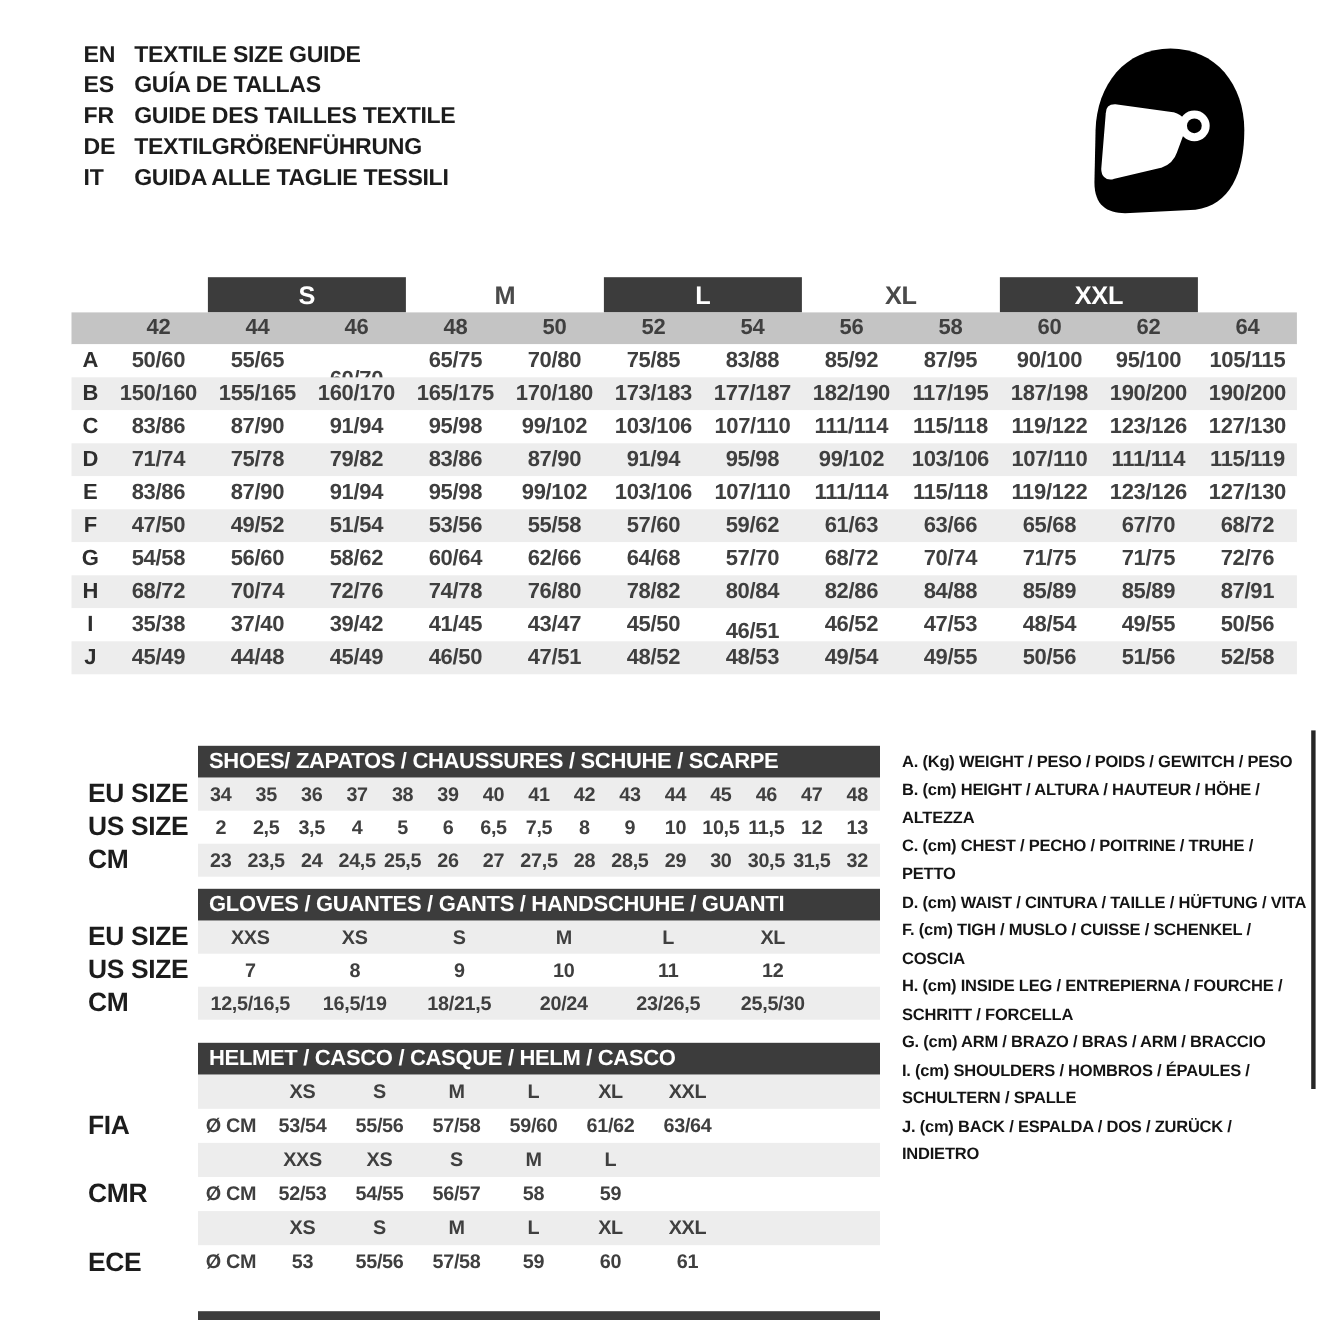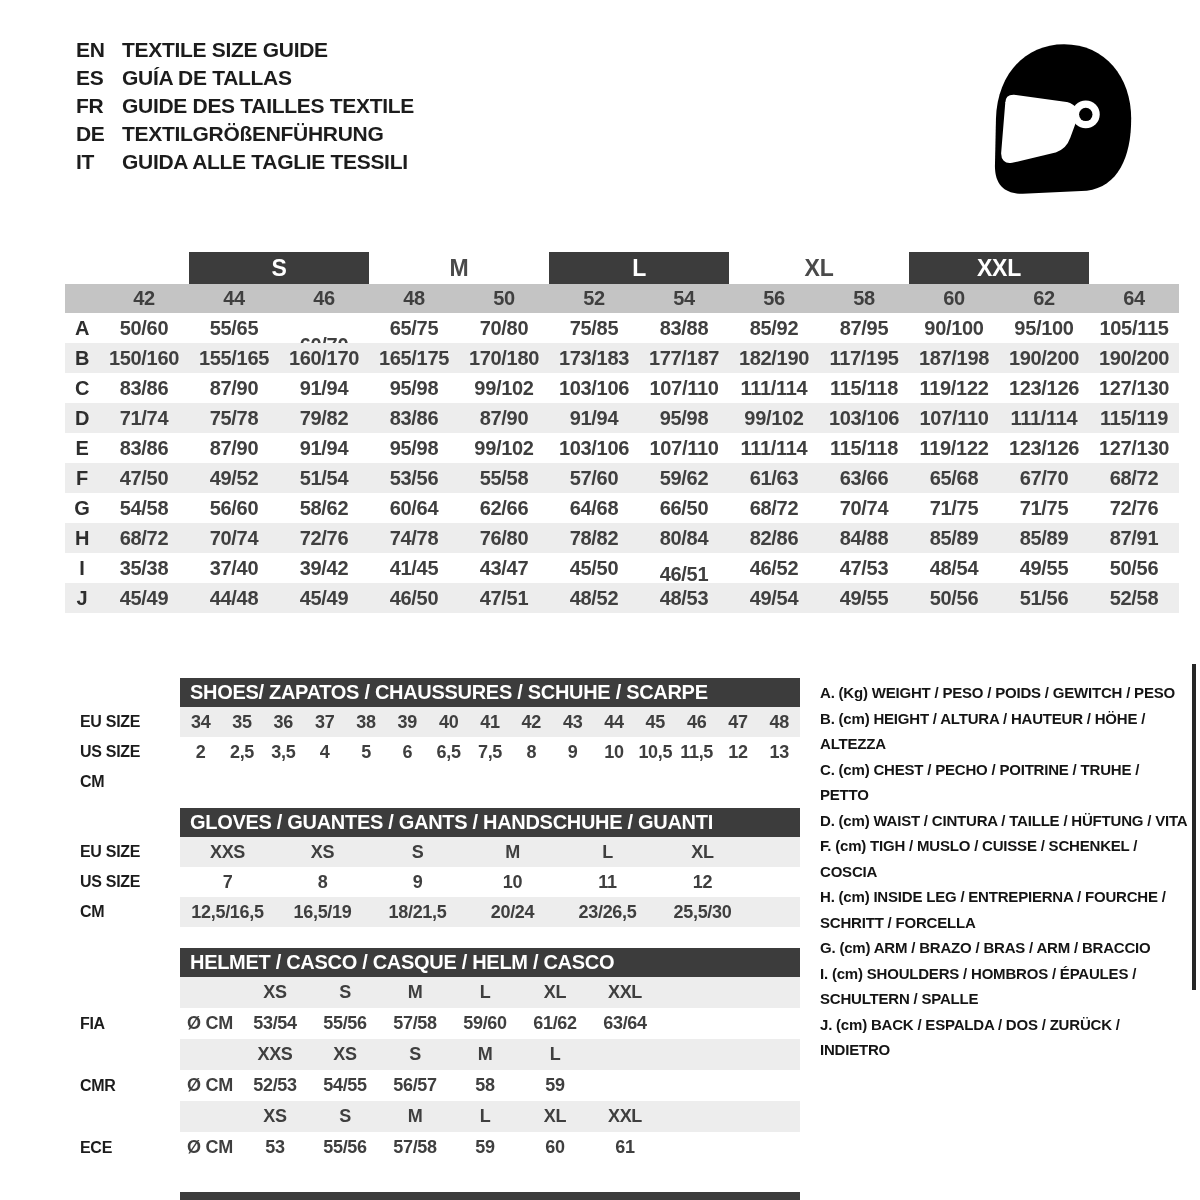--- a/index.html
+++ b/index.html
@@ -27,21 +27,21 @@
   .mt-band-bg{background:#c4c4c4;}
   .mt-band{display:flex;align-items:center;justify-content:center;font-size:20px;color:#3f3f3f;}
   .mt-rowbg{background:#ffffff;}
   .mt-rowbg.alt{background:#ededed;}
   .mt-letter{display:flex;align-items:center;justify-content:center;font-size:20px;color:#2e2e2e;}
   .mt-val{display:flex;align-items:center;justify-content:center;font-size:20px;color:#3f3f3f;}
   
   .subtable{position:absolute;left:80px;display:grid;grid-template-columns:100px 620px;}
   .sub-title{grid-column:2;grid-row:1;background:#3c3c3c;color:#ffffff;
     display:flex;align-items:center;padding-left:10px;font-size:20px;}
-  .rowlabel{grid-column:1;display:flex;align-items:center;font-size:16px;color:#1c1c1c;}
+  .rowlabel{grid-column:1;display:flex;align-items:center;font-size:24px;color:#1c1c1c;}
   .srow{grid-column:2;display:grid;align-items:center;text-align:center;}
   .srow.gray{background:#ededed;}
   .srow .cell{font-size:18px;color:#3f3f3f;}
   .shoes-grid{grid-template-columns:repeat(15,1fr);}
   .gloves-grid{grid-template-columns:repeat(6,95px);}
   .helmet-grid{grid-template-columns:60px repeat(6,70px);}
   #shoes-table{top:678px;grid-template-rows:29px 30px 30px 30px;}
   #gloves-table{top:808px;grid-template-rows:29px 30px 30px 30px;}
   #helmet-table{top:948px;grid-template-rows:29px repeat(6,31px);}
   
@@ -191,21 +191,21 @@
       <div class="mt-val" style="grid-area: 8 / 12;">67/70</div>
       <div class="mt-val" style="grid-area: 8 / 13;">68/72</div>
       <div class="mt-rowbg" style="grid-area: 9 / 1 / auto / -1;"></div>
       <div class="mt-letter" style="grid-area: 9 / 1;">G</div>
       <div class="mt-val" style="grid-area: 9 / 2;">54/58</div>
       <div class="mt-val" style="grid-area: 9 / 3;">56/60</div>
       <div class="mt-val" style="grid-area: 9 / 4;">58/62</div>
       <div class="mt-val" style="grid-area: 9 / 5;">60/64</div>
       <div class="mt-val" style="grid-area: 9 / 6;">62/66</div>
       <div class="mt-val" style="grid-area: 9 / 7;">64/68</div>
-      <div class="mt-val" style="grid-area: 9 / 8;">66/50</div>
+      <div class="mt-val" style="grid-area: 9 / 8;">57/70</div>
       <div class="mt-val" style="grid-area: 9 / 9;">68/72</div>
       <div class="mt-val" style="grid-area: 9 / 10;">70/74</div>
       <div class="mt-val" style="grid-area: 9 / 11;">71/75</div>
       <div class="mt-val" style="grid-area: 9 / 12;">71/75</div>
       <div class="mt-val" style="grid-area: 9 / 13;">72/76</div>
       <div class="mt-rowbg alt" style="grid-area: 10 / 1 / auto / -1;"></div>
       <div class="mt-letter" style="grid-area: 10 / 1;">H</div>
       <div class="mt-val" style="grid-area: 10 / 2;">68/72</div>
       <div class="mt-val" style="grid-area: 10 / 3;">70/74</div>
       <div class="mt-val" style="grid-area: 10 / 4;">72/76</div>
@@ -280,20 +280,37 @@
         <div class="cell">6,5</div>
         <div class="cell">7,5</div>
         <div class="cell">8</div>
         <div class="cell">9</div>
         <div class="cell">10</div>
         <div class="cell">10,5</div>
         <div class="cell">11,5</div>
         <div class="cell">12</div>
         <div class="cell">13</div>
       </div>
+    <div id="shoes-row-2" class="srow shoes-grid gray" style="grid-row:4">
+        <div class="cell">23</div>
+        <div class="cell">23,5</div>
+        <div class="cell">24</div>
+        <div class="cell">24,5</div>
+        <div class="cell">25,5</div>
+        <div class="cell">26</div>
+        <div class="cell">27</div>
+        <div class="cell">27,5</div>
+        <div class="cell">28</div>
+        <div class="cell">28,5</div>
+        <div class="cell">29</div>
+        <div class="cell">30</div>
+        <div class="cell">30,5</div>
+        <div class="cell">31,5</div>
+        <div class="cell">32</div>
+      </div>
   </div>
 
   <div id="gloves-table" class="subtable">
     <div class="sub-title">GLOVES / GUANTES / GANTS / HANDSCHUHE / GUANTI</div>
     <div class="rowlabel" style="grid-row:2">EU SIZE</div>
     <div class="rowlabel" style="grid-row:3">US SIZE</div>
     <div class="rowlabel" style="grid-row:4">CM</div>
     <div id="gloves-row-0" class="srow gloves-grid gray" style="grid-row:2">
         <div class="cell">XXS</div>
         <div class="cell">XS</div>

